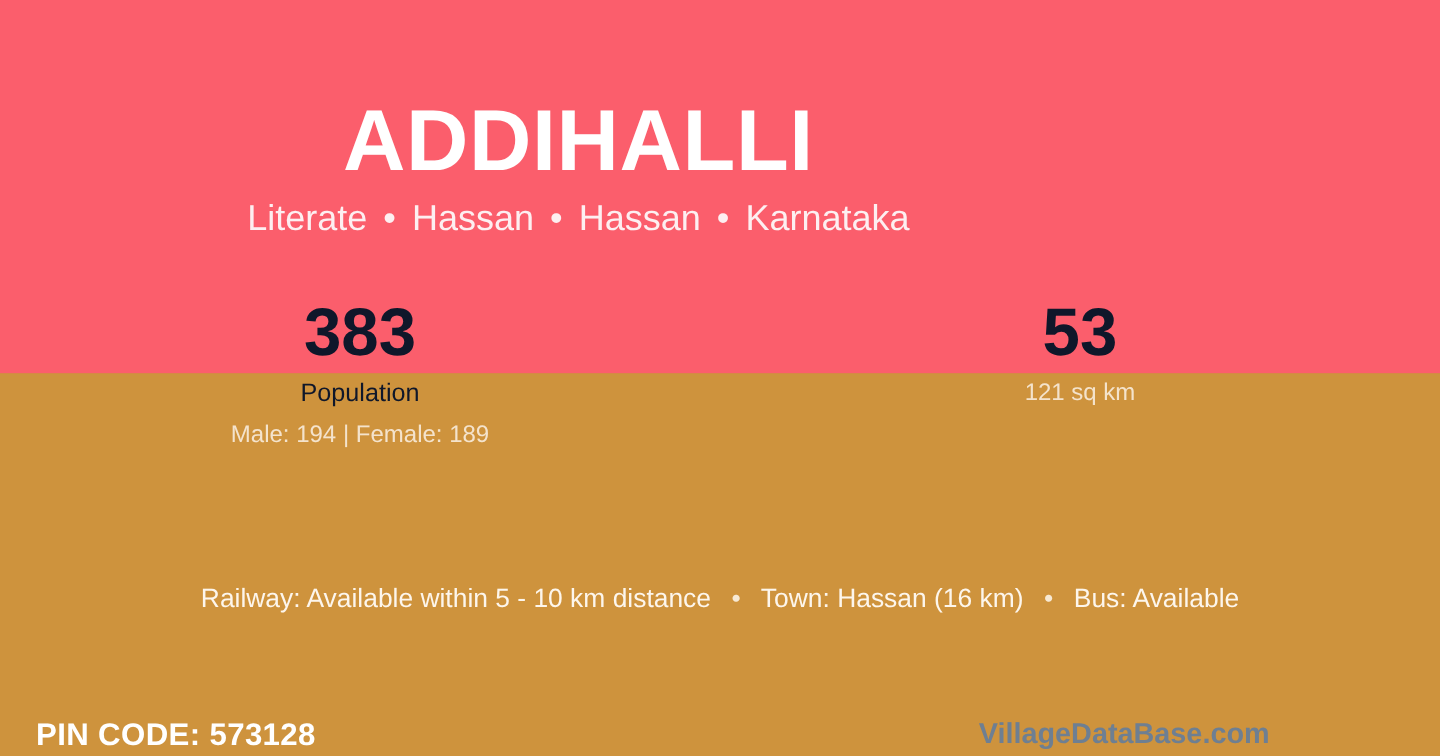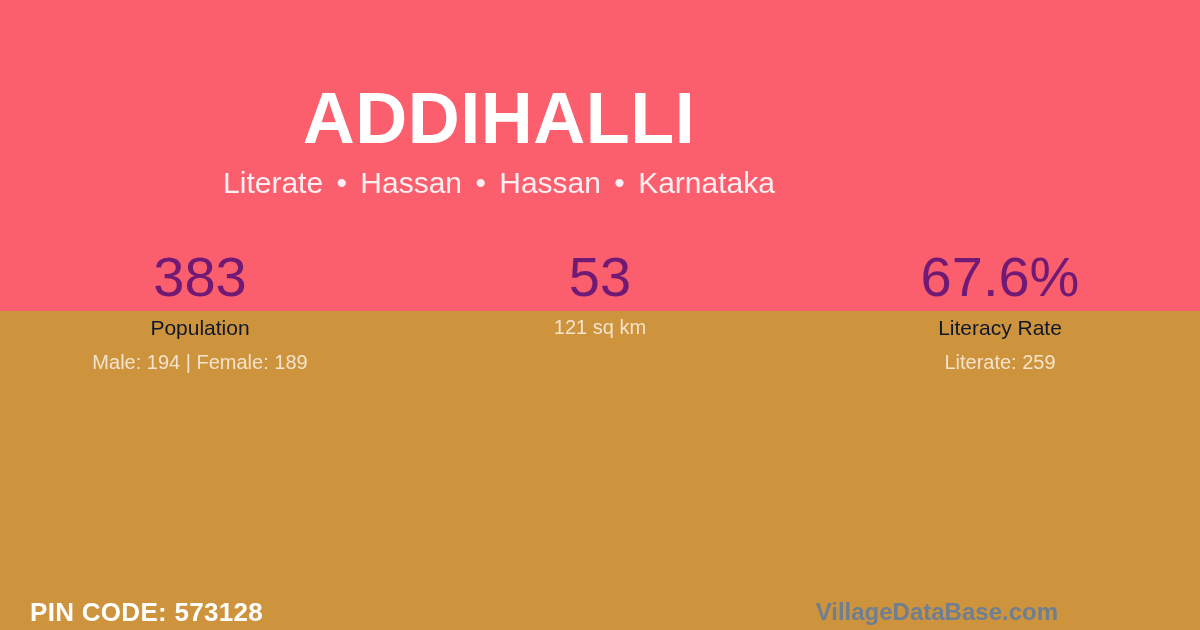--- a/index.html
+++ b/index.html
@@ -32,21 +32,20 @@
     background: #fb5e6c;
   }
 
   
   .title-block {
     position: absolute;
     left: 0;
     top: 78px;
     width: 964px;
     text-align: center;
-    padding-left: 17px;
   }
   .village-title {
     margin: 0;
     font-size: 72px;
     line-height: 80px;
     font-weight: bold;
     letter-spacing: 0.5px;
     color: #ffffff;
     white-space: nowrap;
   }
@@ -72,22 +71,22 @@
     display: flex;
     flex-direction: row;
   }
   .stat {
     flex: 1 1 0;
     text-align: center;
   }
   .stat-value {
     font-size: 56px;
     line-height: 62px;
-    font-weight: normal;
-    color: #701a75;
+    font-weight: bold;
+    color: #0f172a;
     white-space: nowrap;
   }
   .stat-label {
     margin-top: 5px;
     font-size: 21px;
     line-height: 30px;
     font-weight: normal;
     color: #0f172a;
     white-space: nowrap;
   }
@@ -172,27 +171,29 @@
       <div class="stat-value">383</div>
       <div class="stat-label">Population</div>
       <div class="stat-detail">Male: 194 | Female: 189</div>
     </div>
 
     <div class="stat">
       <div class="stat-value">53</div>
       <div class="stat-detail">121 sq km</div>
     </div>
 
-    <div class="stat">
-      <div class="stat-value">67.6%</div>
-      <div class="stat-label">Literacy Rate</div>
-      <div class="stat-detail">Literate: 259</div>
-    </div>
 
   </div>
 
+  <div class="transit-line">
+    <span>Railway: Available within 5 - 10 km distance</span>
+    <span class="transit-sep">•</span>
+    <span>Town: Hassan (16 km)</span>
+    <span class="transit-sep">•</span>
+    <span>Bus: Available</span>
+  </div>
 
   <div class="footer">
     <div class="pin-code">PIN CODE: 573128</div>
     <div class="watermark">VillageDataBase.com</div>
   </div>
 
 </div>
 
 </body></html>

